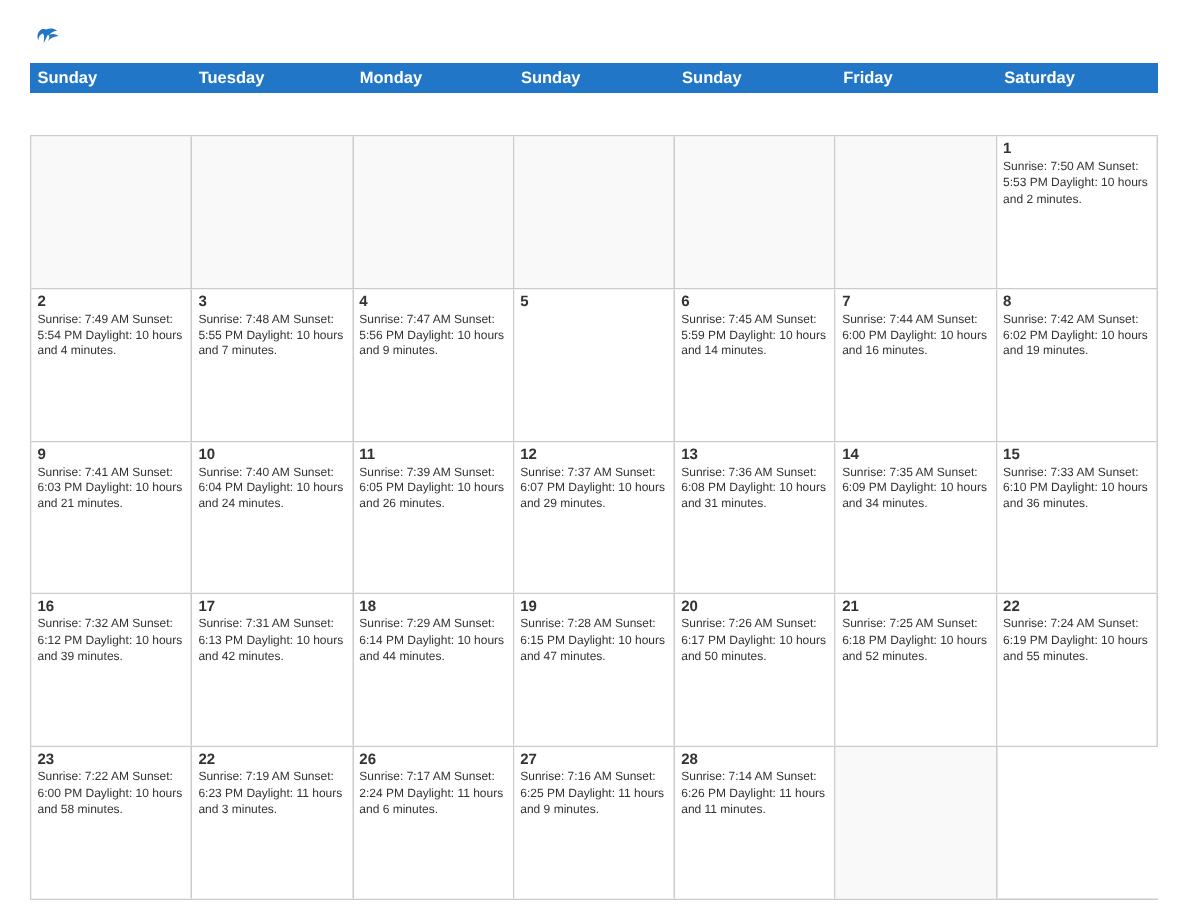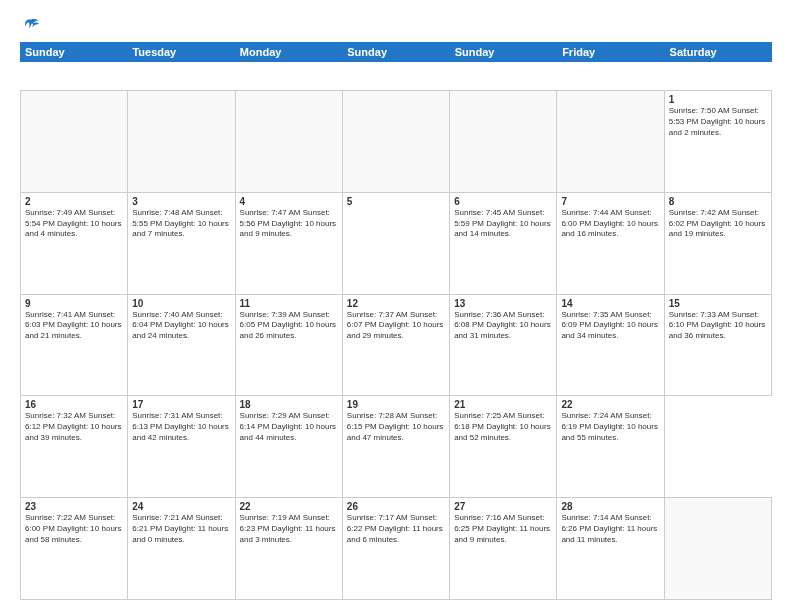--- a/index.html
+++ b/index.html
@@ -260,55 +260,55 @@
 Sunset: 6:14 PM
 Daylight: 10 hours and 44 minutes.</div>
           </div>
           <div class="cal-cell">
             <span class="day-num">19</span>
             <div class="cell-info">Sunrise: 7:28 AM
 Sunset: 6:15 PM
 Daylight: 10 hours and 47 minutes.</div>
           </div>
           <div class="cal-cell">
+            <span class="day-num">20</span>
+            <div class="cell-info">Sunrise: 7:26 AM
+Sunset: 6:17 PM
+Daylight: 10 hours and 50 minutes.</div>
+          </div>
+          <div class="cal-cell">
             <span class="day-num">21</span>
             <div class="cell-info">Sunrise: 7:25 AM
 Sunset: 6:18 PM
 Daylight: 10 hours and 52 minutes.</div>
           </div>
           <div class="cal-cell">
             <span class="day-num">22</span>
             <div class="cell-info">Sunrise: 7:24 AM
 Sunset: 6:19 PM
 Daylight: 10 hours and 55 minutes.</div>
           </div>
         </div>
         <div class="cal-row">
           <div class="cal-cell">
             <span class="day-num">23</span>
             <div class="cell-info">Sunrise: 7:22 AM
 Sunset: 6:00 PM
 Daylight: 10 hours and 58 minutes.</div>
           </div>
           <div class="cal-cell">
-            <span class="day-num">24</span>
-            <div class="cell-info">Sunrise: 7:21 AM
-Sunset: 6:21 PM
-Daylight: 11 hours and 0 minutes.</div>
-          </div>
-          <div class="cal-cell">
             <span class="day-num">22</span>
             <div class="cell-info">Sunrise: 7:19 AM
 Sunset: 6:23 PM
 Daylight: 11 hours and 3 minutes.</div>
           </div>
           <div class="cal-cell">
             <span class="day-num">26</span>
             <div class="cell-info">Sunrise: 7:17 AM
-Sunset: 6:22 PM
+Sunset: 2:24 PM
 Daylight: 11 hours and 6 minutes.</div>
           </div>
           <div class="cal-cell">
             <span class="day-num">27</span>
             <div class="cell-info">Sunrise: 7:16 AM
 Sunset: 6:25 PM
 Daylight: 11 hours and 9 minutes.</div>
           </div>
           <div class="cal-cell">
             <span class="day-num">28</span>

